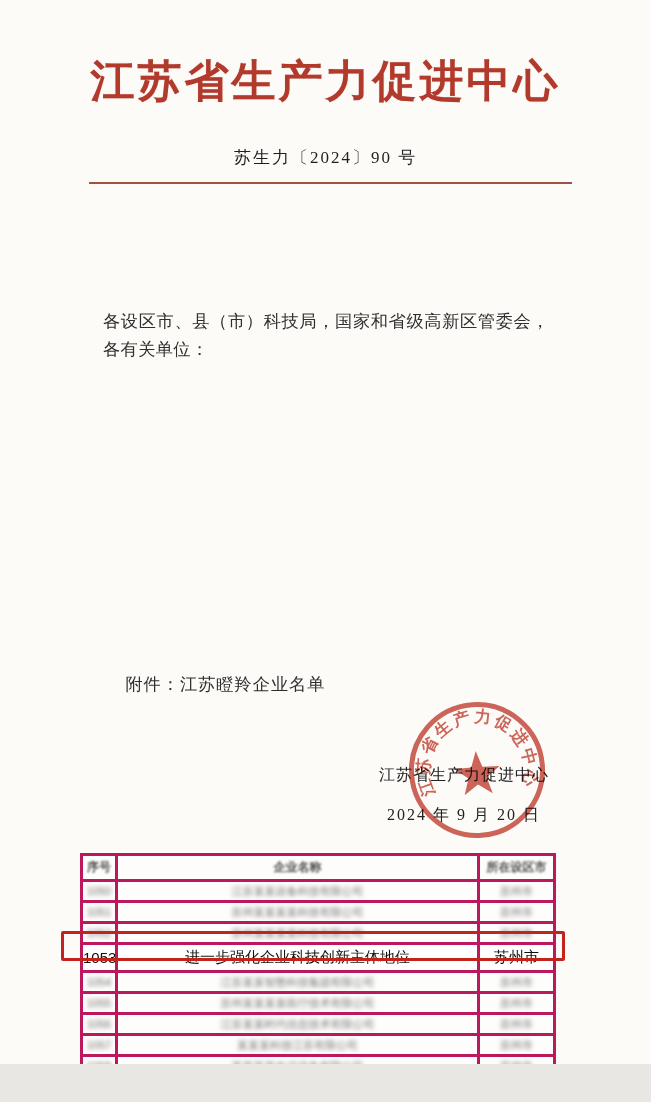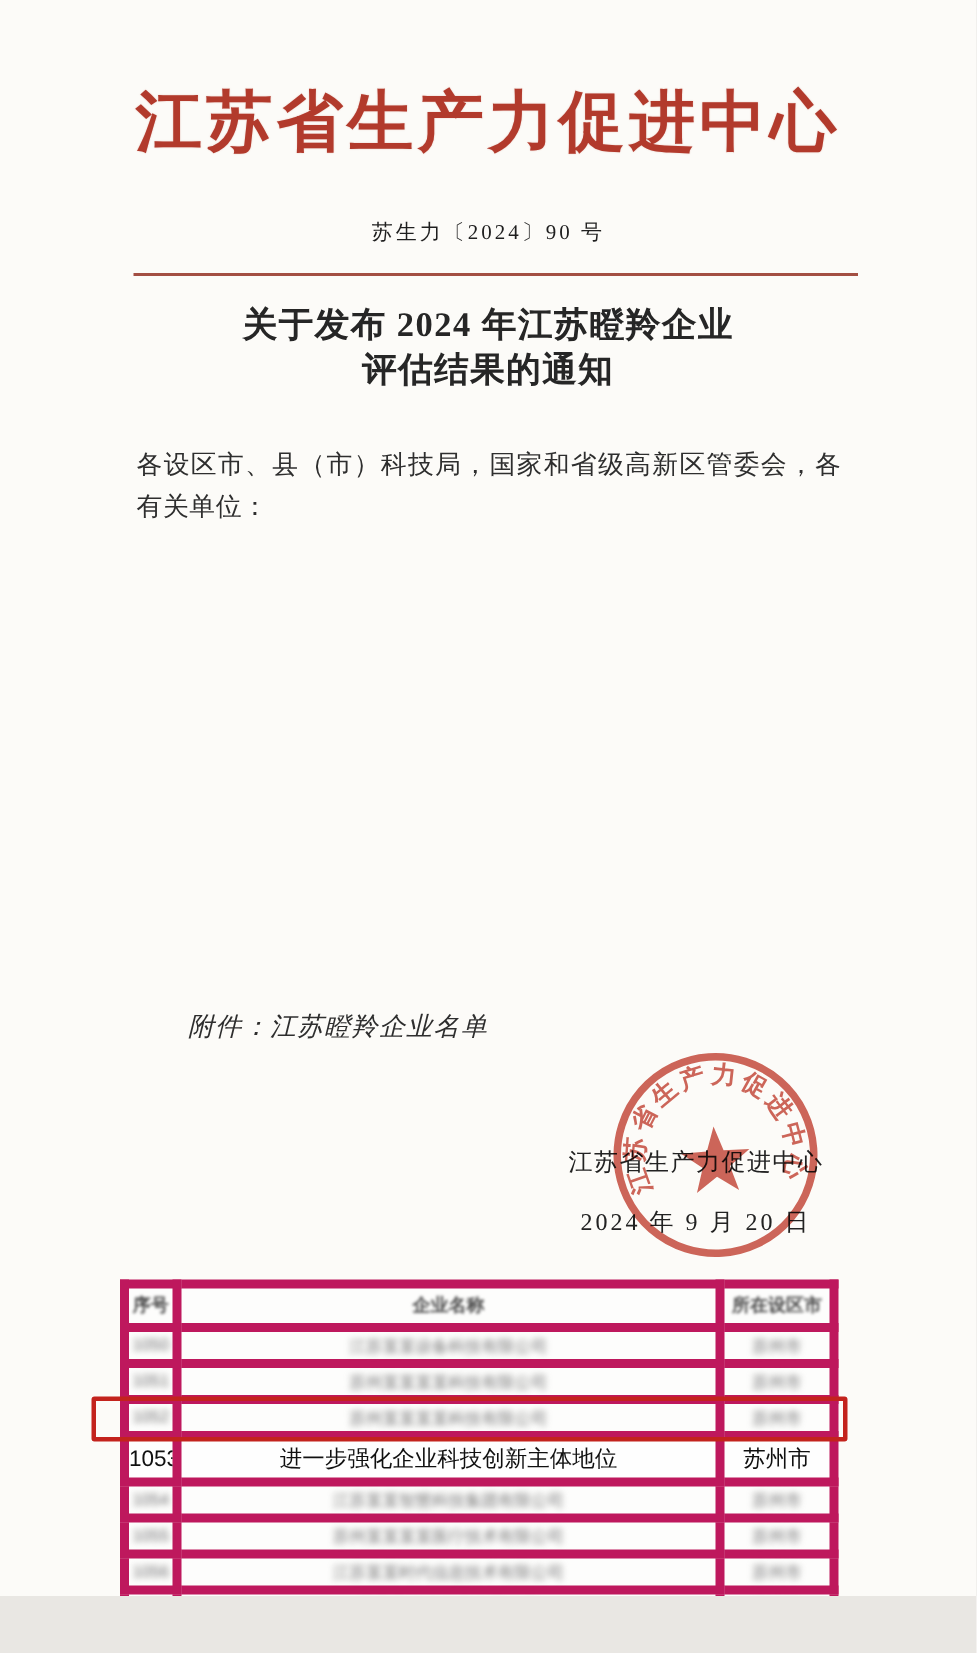--- a/index.html
+++ b/index.html
@@ -9,43 +9,43 @@
     font-family:"Liberation Serif","DejaVu Serif",serif;
   }
   
   .letterhead{
     position:absolute;top:52px;left:0;width:100%;text-align:center;
     font-size:44px;font-weight:bold;letter-spacing:3px;color:#b23a2c;
     text-shadow:0 0 1px rgba(178,58,44,.35);white-space:nowrap;
   }
   .doc-number{
     position:absolute;top:146px;left:0;width:100%;text-align:center;
-    font-size:14px;color:#1f1f1f;letter-spacing:2px;
+    font-size:17px;color:#1f1f1f;letter-spacing:2px;
   }
   .red-divider{
     position:absolute;top:182px;left:89px;width:483px;height:2px;
     background:#a34f43;
   }
   
   .notice-title{
     position:absolute;top:202px;left:0;width:100%;text-align:center;
     font-size:23px;font-weight:bold;color:#262626;line-height:30px;
     letter-spacing:1px;
   }
   
   .body-text{
     position:absolute;top:296px;left:91px;width:470px;
     font-size:17.2px;line-height:27.6px;color:#2e2e2e;
     text-align:justify;letter-spacing:.4px;
   }
-  .body-text p{margin:0;}
+  .body-text p{margin:12px;}
   .body-text p.indent{text-indent:2em;}
   .attachment-note{
     position:absolute;top:672px;left:91px;width:470px;
-    font-size:17.2px;color:#2e2e2e;text-indent:2em;letter-spacing:1px;font-style:italic;
+    font-size:17.2px;color:#2e2e2e;text-indent:2em;letter-spacing:1px;
   }
   
   .issuer-name{
     position:absolute;top:765px;left:378px;width:172px;text-align:center;
     font-size:16px;color:#222;letter-spacing:1px;z-index:1;
   }
   .issue-date{
     position:absolute;top:793px;left:378px;width:172px;text-align:center;
     font-size:16px;color:#222;letter-spacing:2px;z-index:1;margin-top:12px;
   }
@@ -60,21 +60,21 @@
     font-family:"Liberation Sans","DejaVu Sans",sans-serif;
   }
   table.appendix{
     width:473px;border-collapse:collapse;table-layout:fixed;
     background:#fdfdfc;
   }
   table.appendix col.c-no{width:35px;}
   table.appendix col.c-company{width:362px;}
   table.appendix col.c-city{width:76px;}
   table.appendix td,table.appendix th{
-    border:6px solid #be185d;text-align:center;vertical-align:middle;
+    border:3px solid #be185d;text-align:center;vertical-align:middle;
     padding:0;overflow:hidden;white-space:nowrap;
   }
   tr.head-row th{
     height:23px;font-size:12px;font-weight:bold;color:#4c4c4c;
     filter:blur(1.2px);
   }
   tr.blur-row td{
     height:18px;font-size:11px;color:#6f6f6f;filter:blur(2.1px);
   }
   tr.hl-row td{
@@ -90,24 +90,20 @@
 <body>
 
 <div class="page">
 
   <div class="letterhead">江苏省生产力促进中心</div>
 
   <div class="doc-number">苏生力〔2024〕90 号</div>
 
   <div class="red-divider"></div>
 
-  <div class="notice-title">
-    <div>关于发布 2024 年江苏瞪羚企业</div>
-    <div>评估结果的通知</div>
-  </div>
 
   <div class="body-text">
     <p>各设区市、县（市）科技局，国家和省级高新区管委会，各有关单位：</p>
   </div>
 
   <div class="attachment-note">附件：江苏瞪羚企业名单</div>
 
   <div class="issuer-name">江苏省生产力促进中心</div>
 
   <div class="issue-date">2024 年 9 月 20 日</div>

